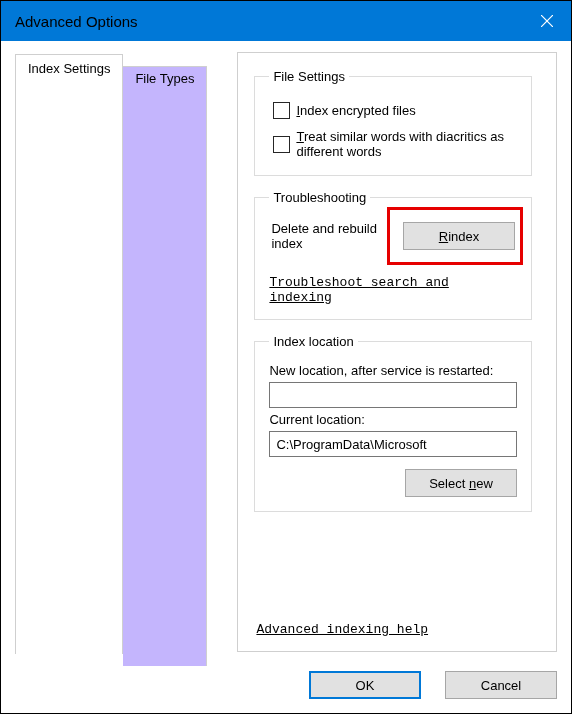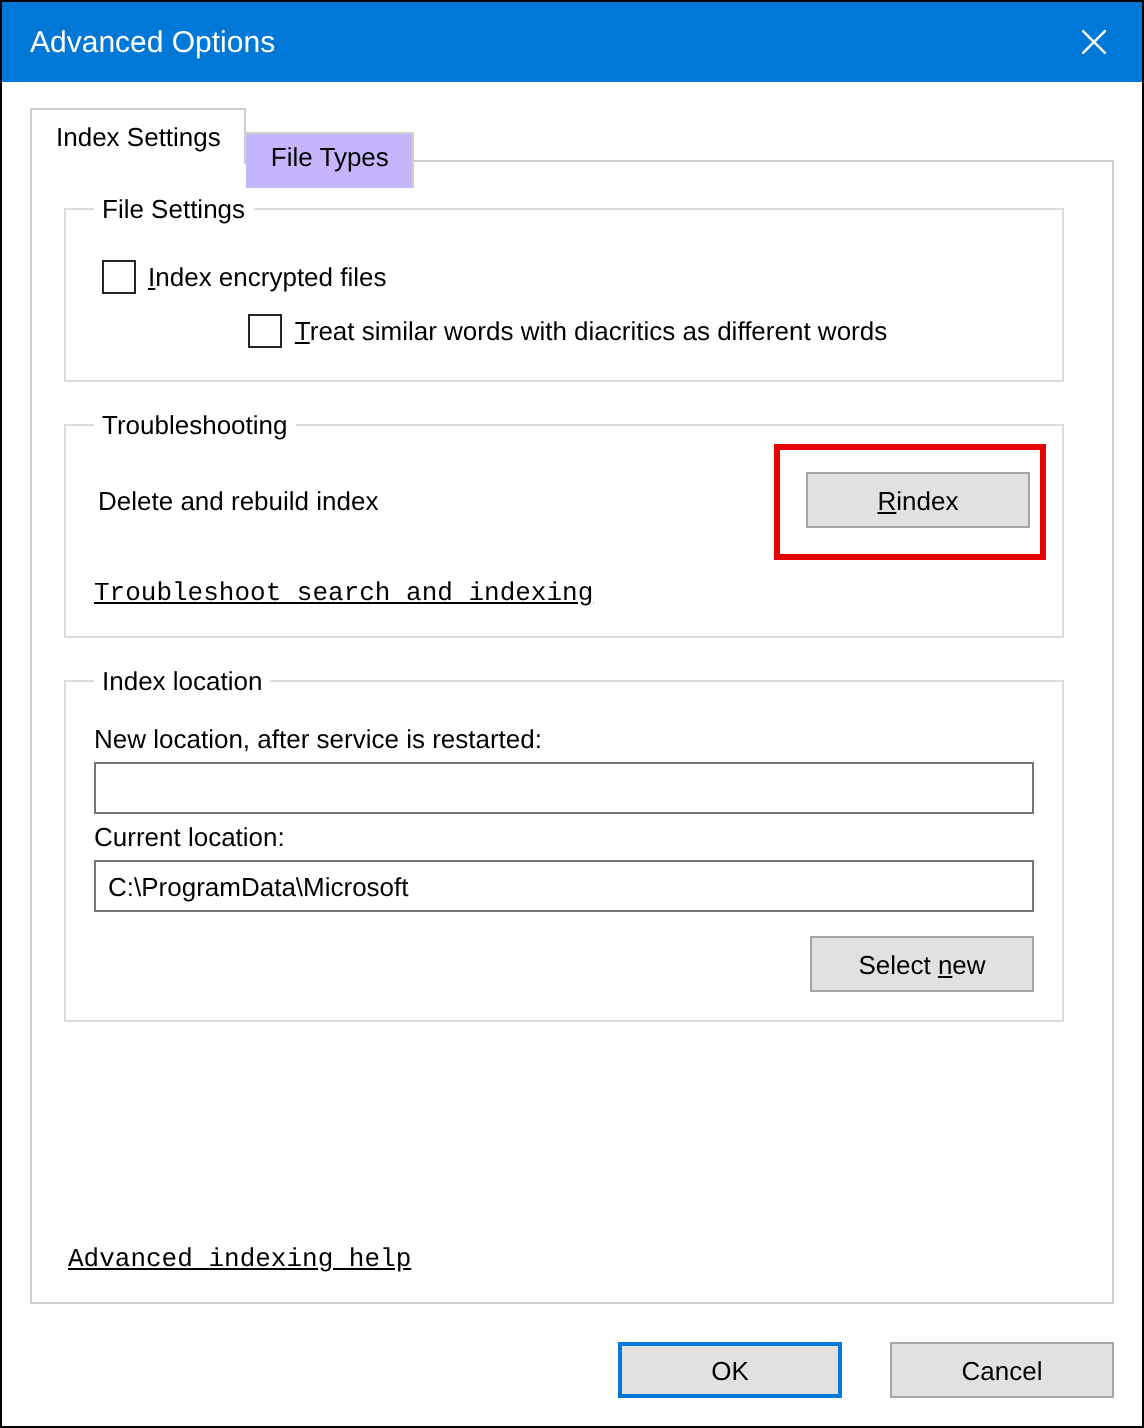--- a/index.html
+++ b/index.html
@@ -13,42 +13,42 @@
   .window {
     width: 572px;
     height: 714px;
     border: 1px solid #000;
     display: flex;
     flex-direction: column;
     background: #fff;
   }
   .titlebar {
     background: #0078d7;
-    color: #ffffff;
+    color: #000000;
     height: 40px;
     display: flex;
     align-items: center;
     justify-content: space-between;
     padding: 0 0 0 14px;
     font-size: 15px;
   }
   .closebtn {
     width: 48px;
     height: 40px;
     display: flex;
     align-items: center;
     justify-content: center;
     cursor: pointer;
   }
   .closebtn svg { width: 12px; height: 12px; stroke: #fff; stroke-width: 1.2; }
   .content {
     flex: 1;
     padding: 12px 14px 10px 14px;
     display: flex;
-    flex-direction: column;
+    gap: 30px;
   }
   .tabs {
     display: flex;
     position: relative;
     z-index: 2;
   }
   .tab {
     padding: 6px 12px 6px 12px;
     border: 1px solid #cfcfcf;
     border-bottom: none;

